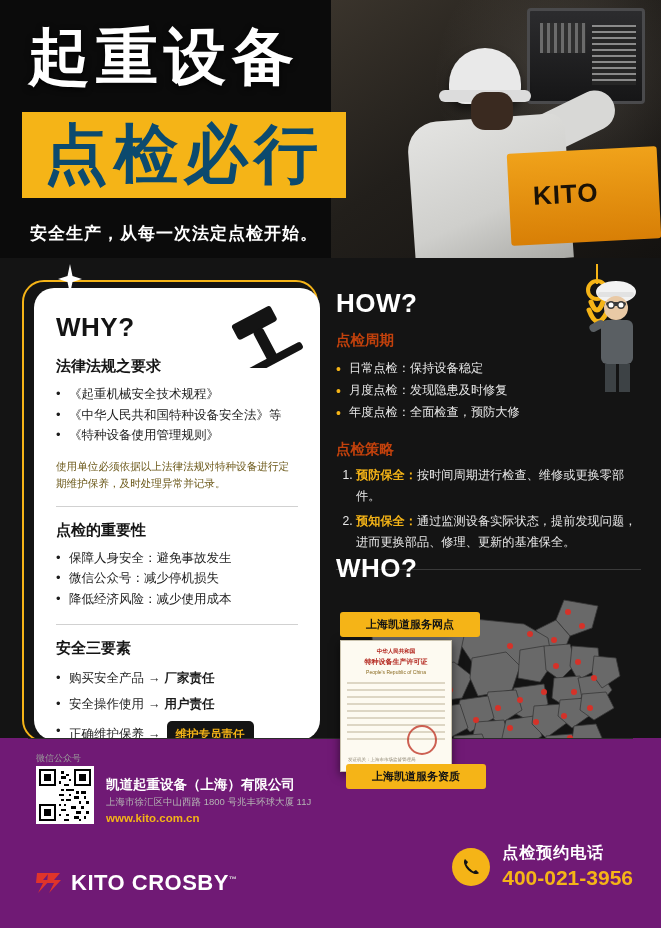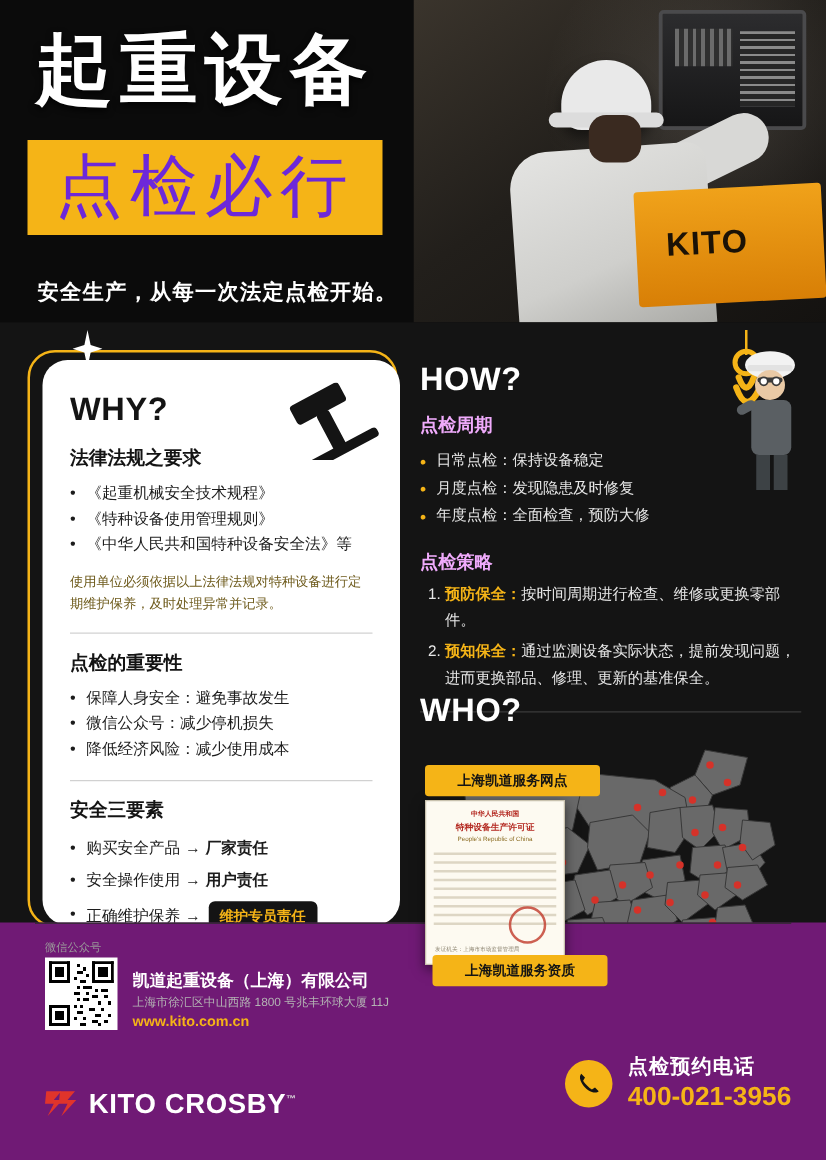--- a/index.html
+++ b/index.html
@@ -98,21 +98,21 @@
     letter-spacing: 6px; line-height: 1;
     text-shadow: 0 2px 6px rgba(0,0,0,0.8);
   }
   .title-2-box {
     position: absolute; left: 22px; top: 112px;
     background: #f5b417;
     padding: 10px 22px 12px 22px;
     transform: skewX(-0deg);
   }
   .title-2 {
-    font-size: 54px; font-weight: 400; color: #6d28d9;
+    font-size: 64px; font-weight: 700; color: #0c4a6e;
     letter-spacing: 6px; line-height: 1;
   }
   .subtitle {
     position: absolute; left: 30px; top: 222px;
     font-size: 17px; font-weight: 700; color: #ffffff; letter-spacing: 1px;
   }
 
   
   .main {
     position: absolute; left: 0; top: 258px;
@@ -173,21 +173,21 @@
 
   
   .right {
     position: absolute; left: 336px; top: 30px;
     width: 305px; color: #ffffff;
   }
   .h-en-w {
     font-size: 26px; font-weight: 900; color: #ffffff; letter-spacing: 0.5px;
   }
   .h-cn-w {
-    font-size: 14.5px; font-weight: 900; color: #f0abfc; margin-top: 12px;
+    font-size: 14.5px; font-weight: 900; color: #c2410c; margin-top: 12px;
   }
   .bullets-w li {
     list-style: none;
     font-size: 12.2px; line-height: 1.8; color: #e7e7e7;
     padding-left: 13px; position: relative;
   }
   .bullets-w li:before {
     content: "•"; position: absolute; left: 0; top: -1px; color: #f5b417; font-size: 14px;
   }
   .ol-w { margin-top: 6px; padding-left: 20px; }
@@ -339,22 +339,22 @@
         <g transform="rotate(-28 43 31)">
           <rect x="20" y="6" width="44" height="17" rx="3" fill="#141414"></rect>
           <rect x="36" y="22" width="11" height="34" rx="3" fill="#141414"></rect>
           <rect x="10" y="52" width="64" height="8" rx="3" fill="#141414"></rect>
         </g>
       </svg>
 
       <div class="h-cn">法律法规之要求</div>
       <ul class="bullets">
         <li>《起重机械安全技术规程》</li>
+        <li>《中华人民共和国特种设备安全法》等</li>
         <li>《特种设备使用管理规则》</li>
-        <li>《中华人民共和国特种设备安全法》等</li>
       </ul>
       <div class="note">使用单位必须依据以上法律法规对特种设备进行定期维护保养，及时处理异常并记录。</div>
 
       <div class="divider-y"></div>
 
       <div class="h-cn">点检的重要性</div>
       <ul class="bullets">
         <li>保障人身安全：避免事故发生</li>
         <li>微信公众号：减少停机损失</li>
         <li>降低经济风险：减少使用成本</li>

